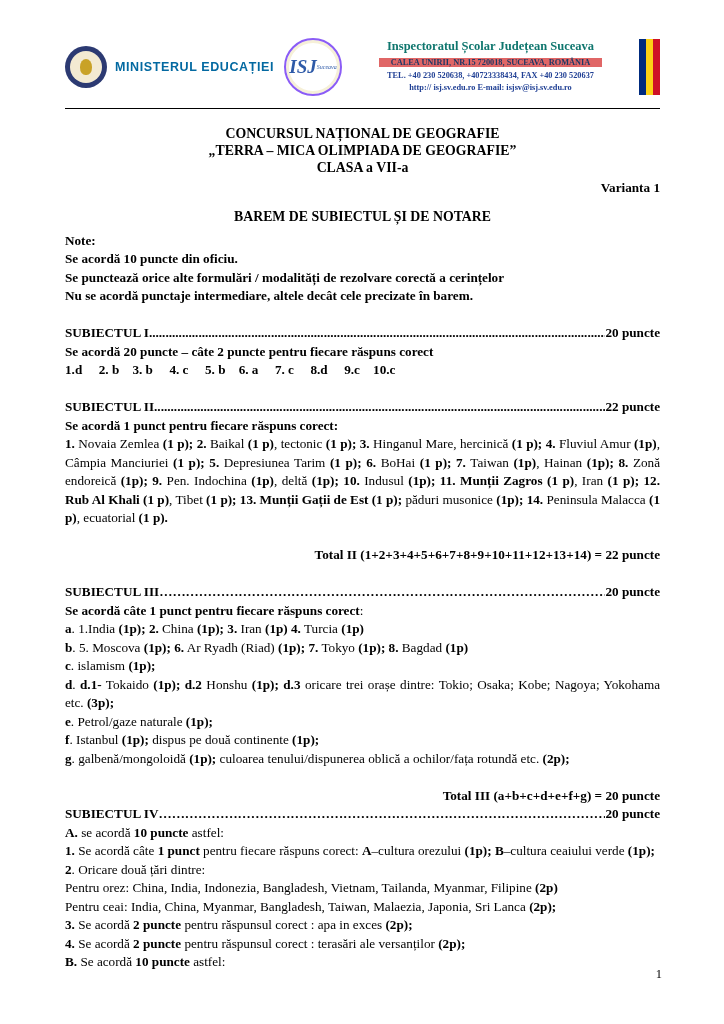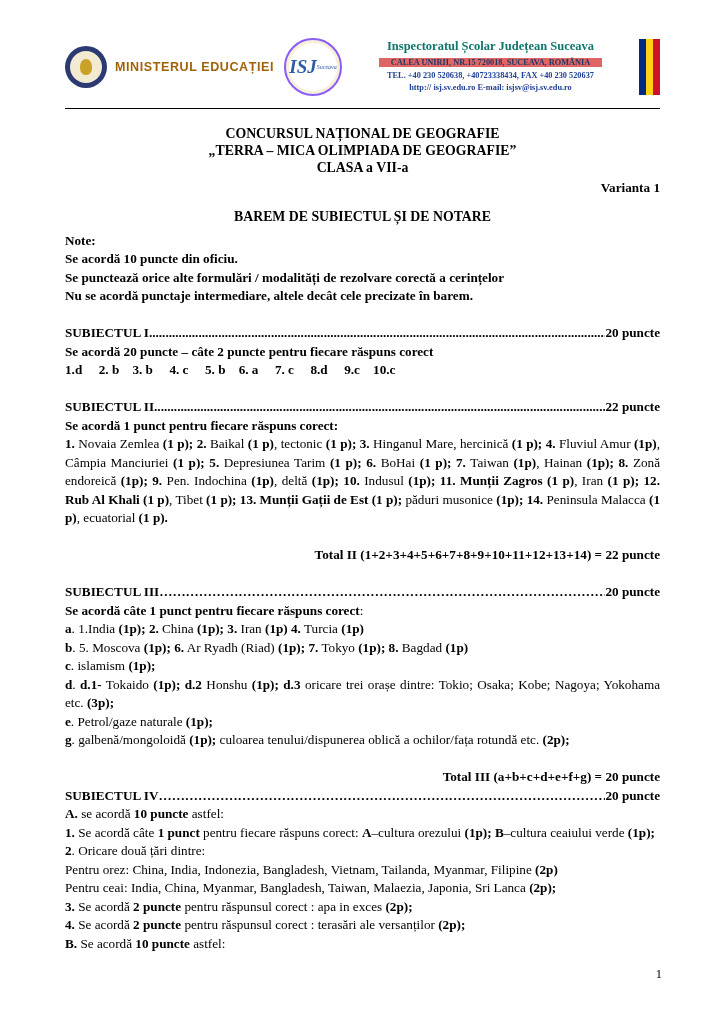--- a/index.html
+++ b/index.html
@@ -4,21 +4,21 @@
 <style>
   html,body{margin:0;padding:0;background:#fff;}
   body{width:724px;height:1024px;font-family:"Liberation Serif",serif;color:#000;overflow:hidden;}
   .page{position:relative;box-sizing:border-box;width:724px;height:1024px;padding:38px 64px 36px 65px;}
   
   .header{display:flex;align-items:center;gap:10px;}
   .ministry{display:flex;align-items:center;gap:8px;flex:0 0 auto;}
   .seal{width:42px;height:42px;border-radius:50%;background:#2c3a72;display:flex;align-items:center;justify-content:center;flex:0 0 auto;}
   .seal-inner{width:32px;height:32px;border-radius:50%;background:#f3ead2;display:flex;align-items:center;justify-content:center;}
   .seal-emblem{width:12px;height:16px;background:#c9a227;border-radius:50% 50% 45% 45%;}
-  .ministry-label{font-family:"Liberation Sans",sans-serif;font-size:12.5px;letter-spacing:.6px;color:#a16207;font-weight:600;}
+  .ministry-label{font-family:"Liberation Sans",sans-serif;font-size:12.5px;letter-spacing:.6px;color:#0369a1;font-weight:600;}
   .isj-logo{width:54px;height:54px;border-radius:50%;border:2px solid #8b5cf6;background:#fff;display:flex;flex-direction:row;align-items:center;justify-content:center;flex:0 0 auto;box-shadow:inset 0 0 0 3px #f6f0d8;}
   .isj-mono{font-style:italic;font-weight:bold;font-size:19px;color:#2e5aa8;line-height:18px;}
   .isj-cap{font-size:6px;color:#2e5aa8;font-style:italic;}
   .insp{flex:1 1 auto;text-align:center;line-height:12px;}
   .insp-name{color:#0f766e;font-weight:bold;font-size:12.5px;margin-bottom:2px;}
   .insp-addr{margin-bottom:1px;}
   .insp-addr .hl{background:#e06666;color:#1f3864;font-weight:bold;font-size:8.3px;padding:0 12px;}
   .insp-tel,.insp-web{color:#1f3f94;font-weight:bold;font-size:8.3px;}
   .flag{display:flex;width:21px;height:56px;flex:0 0 auto;}
   .flag div{width:7px;height:100%;}
@@ -110,20 +110,21 @@
         <span class="b">SUBIECTUL III </span>
         <span class="dots b">………………………………………………………………………………………………………………………………………………………………………………………………………………………………………………………………………………………………………………………………</span>
         <span class="b">20 puncte</span>
       </div>
       <div class="para"><span class="b">Se acordă câte 1 punct pentru fiecare răspuns corect</span><span>:</span></div>
       <div class="para"><span class="b">a</span><span>. 1.India </span><span class="b">(1p);  2.</span><span> China </span><span class="b">(1p); 3.</span><span> Iran </span><span class="b">(1p) 4.</span><span> Turcia </span><span class="b">(1p)</span></div>
       <div class="para"><span class="b">b</span><span>. 5. Moscova </span><span class="b">(1p); 6.</span><span> Ar Ryadh (Riad) </span><span class="b">(1p); 7.</span><span> Tokyo </span><span class="b">(1p); 8.</span><span> Bagdad </span><span class="b">(1p)</span></div>
       <div class="para"><span class="b">c</span><span>. islamism </span><span class="b">(1p);</span></div>
       <div class="para j"><span class="b">d</span><span>. </span><span class="b">d.1-</span><span> Tokaido </span><span class="b">(1p);</span><span> </span><span class="b">d.2</span><span> Honshu </span><span class="b">(1p);</span><span> </span><span class="b">d.3</span><span> oricare trei orașe dintre: Tokio; Osaka; Kobe; Nagoya; Yokohama etc. </span><span class="b">(3p);</span></div>
       <div class="para"><span class="b">e</span><span>. Petrol/gaze naturale </span><span class="b">(1p);</span></div>
+      <div class="para"><span class="b">f</span><span>. Istanbul </span><span class="b">(1p);</span><span> dispus pe două continente </span><span class="b">(1p);</span></div>
       <div class="para"><span class="b">g</span><span>. galbenă/mongoloidă </span><span class="b">(1p);</span><span> culoarea tenului/dispunerea oblică a ochilor/fața rotundă etc. </span><span class="b">(2p);</span></div>
       <div class="para gap"></div>
       <div class="para r"><span class="b">Total III (a+b+c+d+e+f+g) = 20 puncte</span></div>
       <div class="para leader">
         <span class="b">SUBIECTUL IV </span>
         <span class="dots b">………………………………………………………………………………………………………………………………………………………………………………………………………………………………………………………………………………………………………………………………</span>
         <span class="b">20  puncte</span>
       </div>
       <div class="para"><span class="b">A.</span><span> se acordă </span><span class="b">10 puncte</span><span> astfel:</span></div>
       <div class="para j"><span class="b">1.</span><span> Se acordă câte </span><span class="b">1 punct</span><span> pentru fiecare răspuns corect: </span><span class="b">A</span><span>–cultura orezului </span><span class="b">(1p);</span><span> </span><span class="b">B</span><span>–cultura ceaiului verde </span><span class="b">(1p);</span></div>

